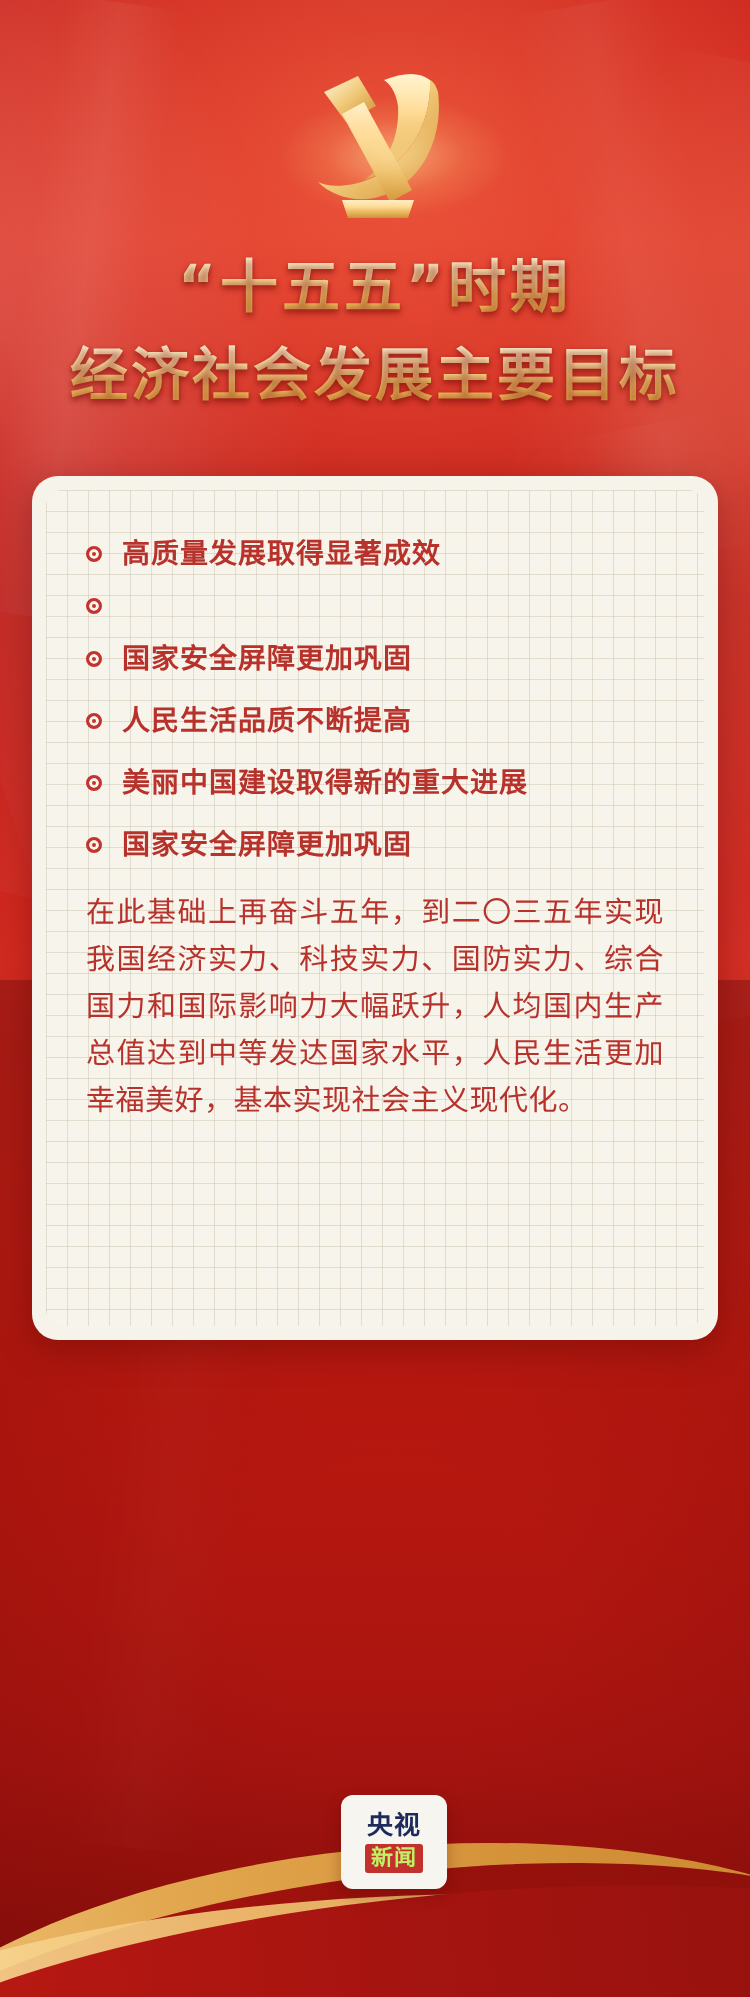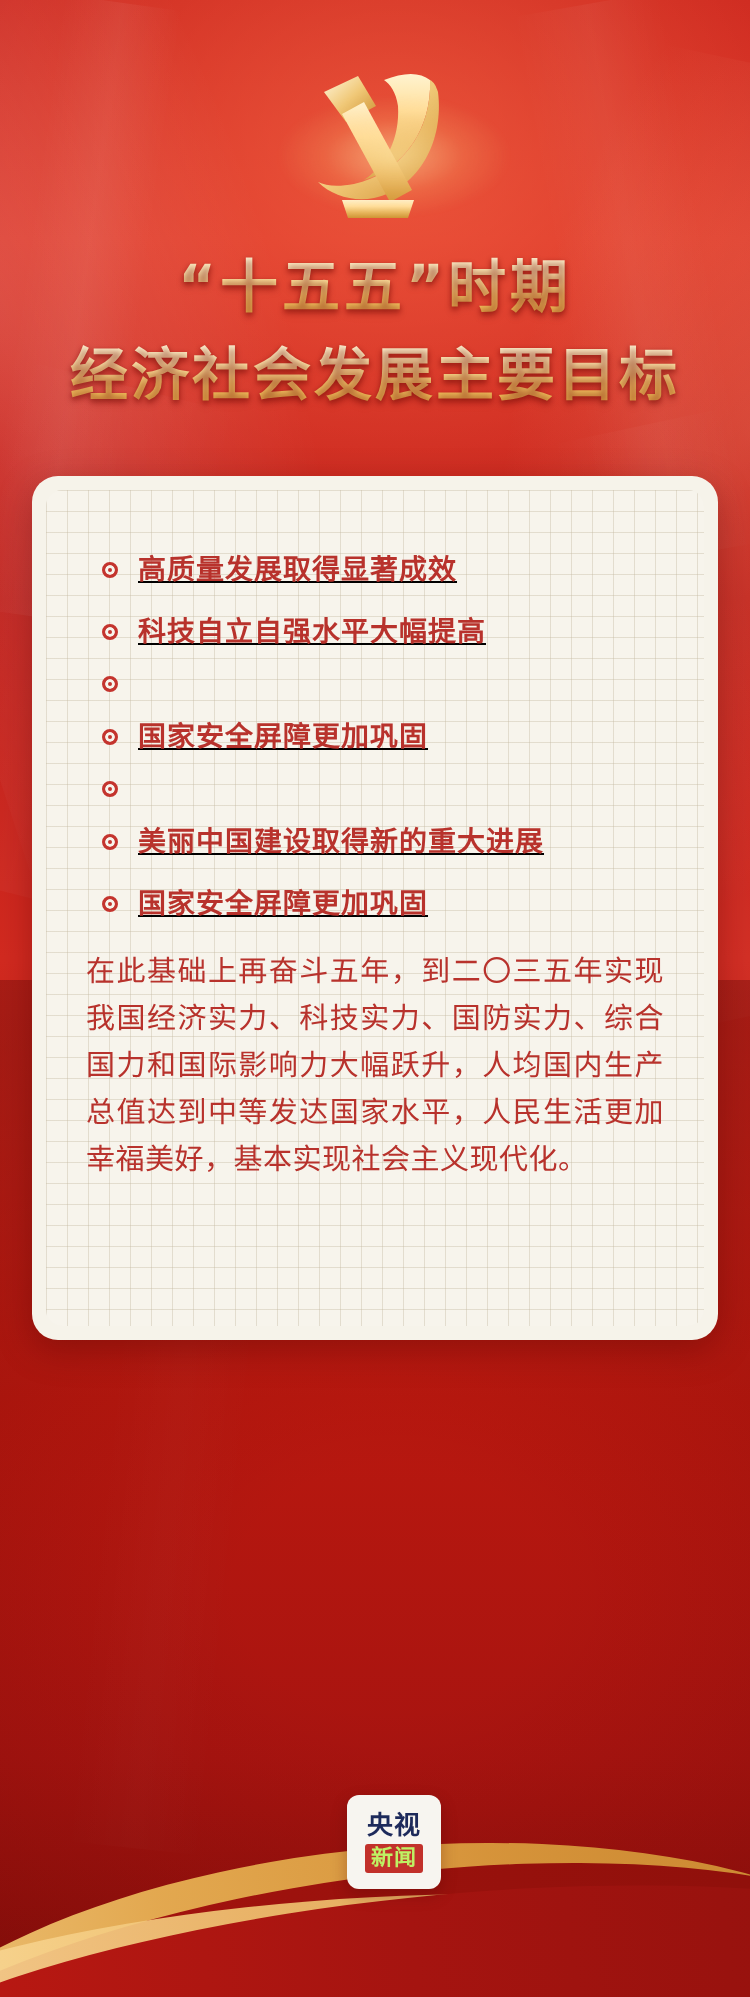--- a/index.html
+++ b/index.html
@@ -143,23 +143,22 @@
       linear-gradient(to right, rgba(197,186,160,0.40) 1px, transparent 1px),
       linear-gradient(to bottom, rgba(197,186,160,0.40) 1px, transparent 1px);
     background-size: 21px 21px;
     overflow: hidden;
     box-sizing: border-box;
     padding: 46px 40px 34px 40px;
   }
 
   .goal-list {
     list-style: none;
-    margin: 16px;
+    margin: 0;
     padding: 0;
-    text-decoration: underline;
   }
   .goal-item {
     display: flex;
     align-items: center;
     margin-bottom: 27px;
   }
   .goal-bullet {
     flex: 0 0 auto;
     width: 16px;
     height: 16px;
@@ -229,21 +228,21 @@
     background: linear-gradient(90deg, #c01a13 0%, #a51410 50%, #8d100c 100%);
     transform: rotate(-6deg);
   }
 
   
   .logo {
     position: absolute;
     left: 50%;
     transform: translateX(-50%);
     bottom: 108px;
-    width: 94px;
+    width: 106px;
     height: 94px;
     border-radius: 12px;
     background: #f7f5f0;
     box-shadow: 0 6px 16px rgba(80,6,4,0.30);
     display: flex;
     flex-direction: column;
     align-items: center;
     justify-content: center;
     padding: 8px;
     box-sizing: border-box;
@@ -319,31 +318,28 @@
 
   <div class="card">
     <div class="card-inner">
       <ul class="goal-list">
         <li class="goal-item">
           <span class="goal-bullet"></span>
           <span class="goal-text">高质量发展取得显著成效</span>
         </li>
         <li class="goal-item">
           <span class="goal-bullet"></span>
-          <span class="goal-text">科技自立自强水平大幅提高</span>
-        </li>
-        <li class="goal-item">
-          <span class="goal-bullet"></span>
         </li>
         <li class="goal-item">
           <span class="goal-bullet"></span>
           <span class="goal-text">国家安全屏障更加巩固</span>
         </li>
         <li class="goal-item">
           <span class="goal-bullet"></span>
+          <span class="goal-text">人民生活品质不断提高</span>
         </li>
         <li class="goal-item">
           <span class="goal-bullet"></span>
           <span class="goal-text">美丽中国建设取得新的重大进展</span>
         </li>
         <li class="goal-item">
           <span class="goal-bullet"></span>
           <span class="goal-text">国家安全屏障更加巩固</span>
         </li>
       </ul>

